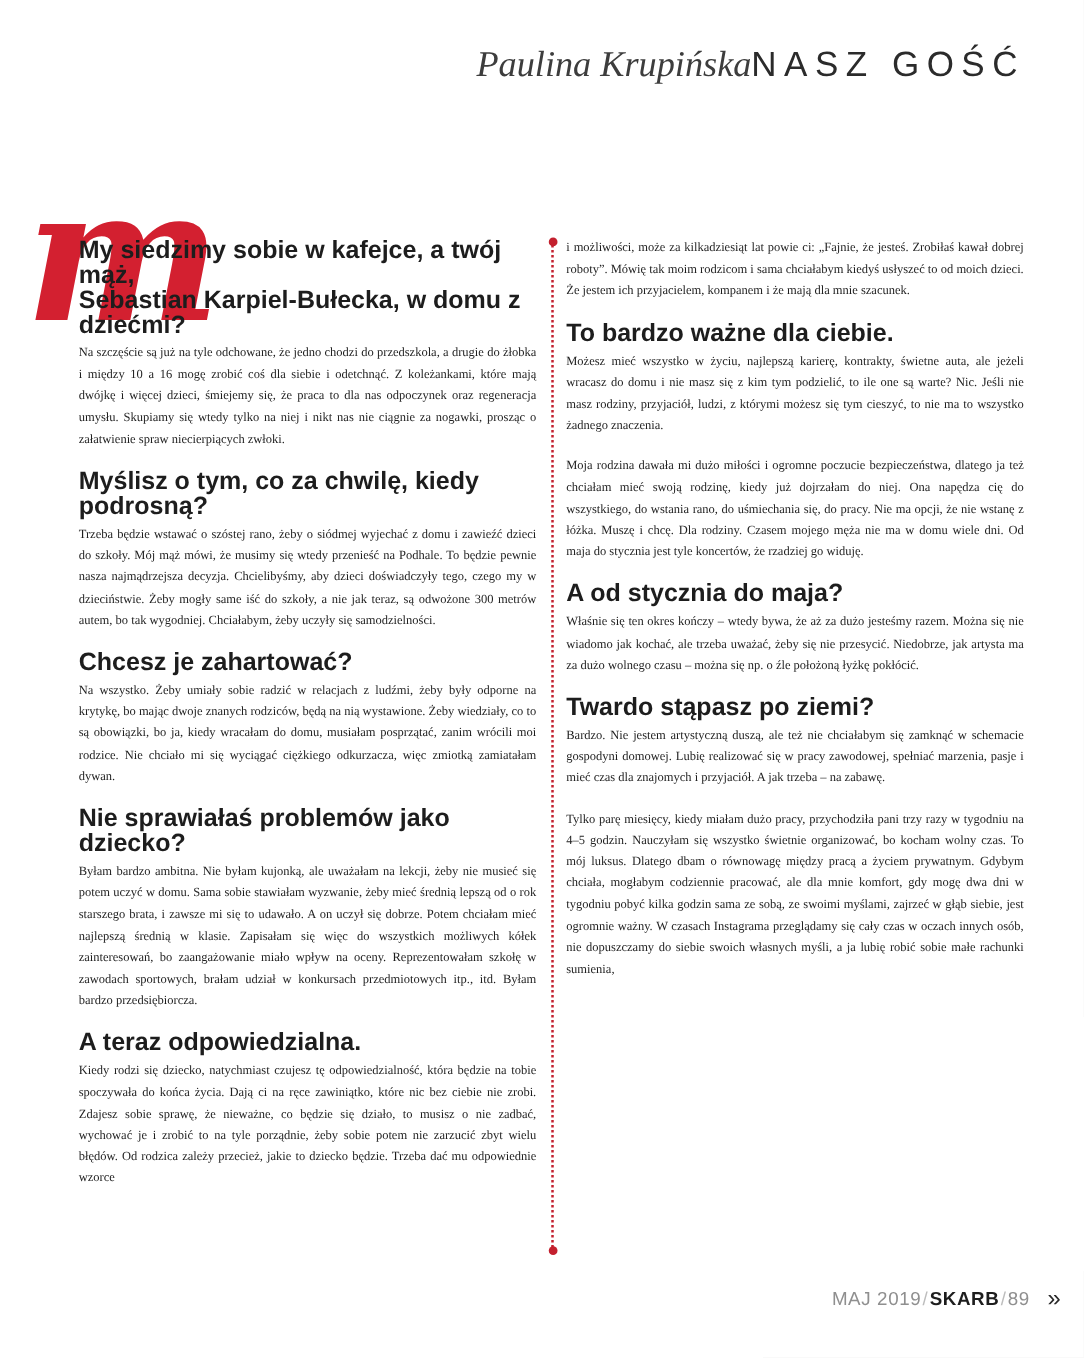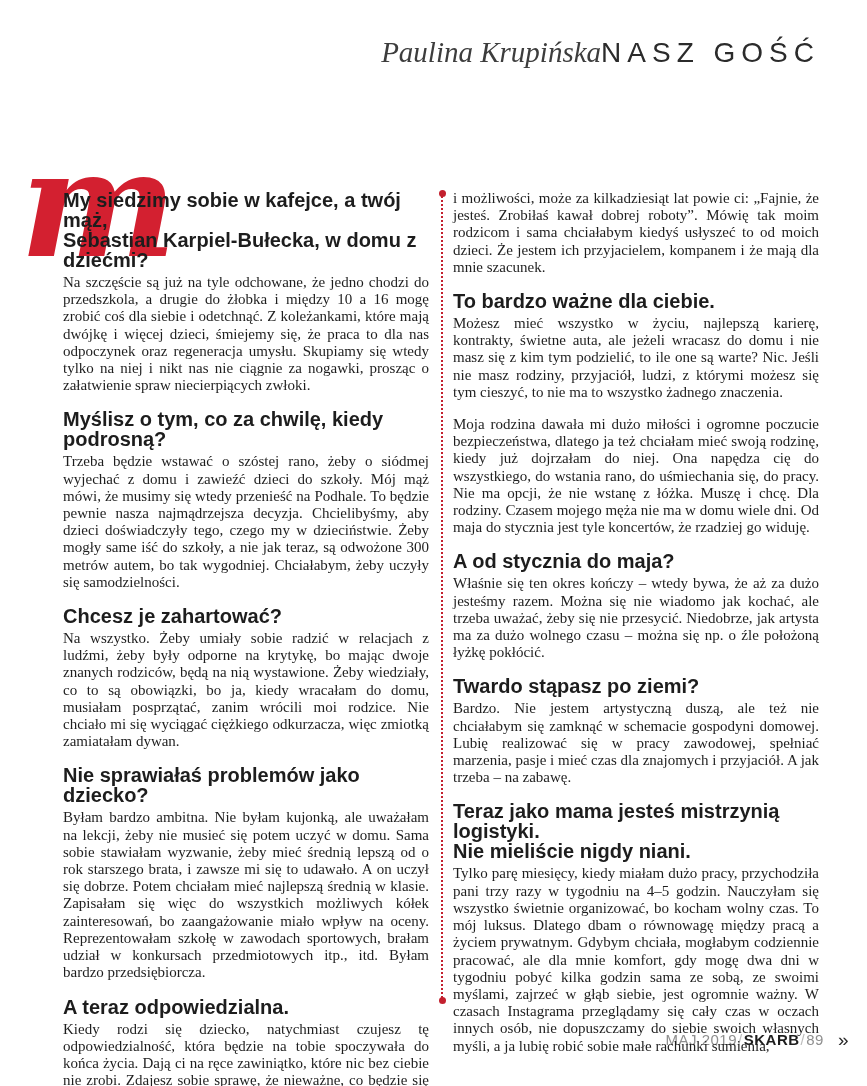--- a/index.html
+++ b/index.html
@@ -68,21 +68,21 @@
 
   .q {
     font-family:"Liberation Sans", sans-serif;
     font-weight:700; font-size:20px;
     line-height:20px; color:#1d1d1d;
     white-space:pre-line;
     margin-bottom:4px;
   }
   .a, .continuation {
     font-family:"Liberation Serif", serif;
-    font-size:15px; line-height:17.2px;
+    font-size:10px; line-height:17.2px;
     color:#1e1e1e;
     text-align:justify;
     -webkit-hyphens:auto; hyphens:auto;
   }
 
   
   .footer {
     position:absolute; top:1030px; right:18px;
     display:flex; align-items:center;
     font-family:"Liberation Sans", sans-serif;
@@ -144,22 +144,20 @@
       </div>
       <div class="qa">
         <h3 class="q">A od stycznia do maja?</h3>
         <p class="a">Właśnie się ten okres kończy – wtedy bywa, że aż za dużo jesteśmy razem. Można się nie wiadomo jak kochać, ale trzeba uważać, żeby się nie przesycić. Niedobrze, jak artysta ma za dużo wolnego czasu – można się np. o źle położoną łyżkę pokłócić.</p>
       </div>
       <div class="qa">
         <h3 class="q">Twardo stąpasz po ziemi?</h3>
         <p class="a">Bardzo. Nie jestem artystyczną duszą, ale też nie chciałabym się zamknąć w schemacie gospodyni domowej. Lubię realizować się w pracy zawodowej, spełniać marzenia, pasje i mieć czas dla znajomych i przyjaciół. A jak trzeba – na zabawę.</p>
       </div>
       <div class="qa">
-        <h3 class="q">Teraz jako mama jesteś mistrzynią logistyki.
-Nie mieliście nigdy niani.</h3>
         <p class="a">Tylko parę miesięcy, kiedy miałam dużo pracy, przychodziła pani trzy razy w tygodniu na 4–5 godzin. Nauczyłam się wszystko świetnie organizować, bo kocham wolny czas. To mój luksus. Dlatego dbam o równowagę między pracą a życiem prywatnym. Gdybym chciała, mogłabym codziennie pracować, ale dla mnie komfort, gdy mogę dwa dni w tygodniu pobyć kilka godzin sama ze sobą, ze swoimi myślami, zajrzeć w głąb siebie, jest ogromnie ważny. W czasach Instagrama przeglądamy się cały czas w oczach innych osób, nie dopuszczamy do siebie swoich własnych myśli, a ja lubię robić sobie małe rachunki sumienia,</p>
       </div>
     </div>
 
   </div>
 
   <div class="footer">
     <span class="muted">MAJ 2019</span>
       <span class="sep">/</span>
       <span class="brand">SKARB</span>

